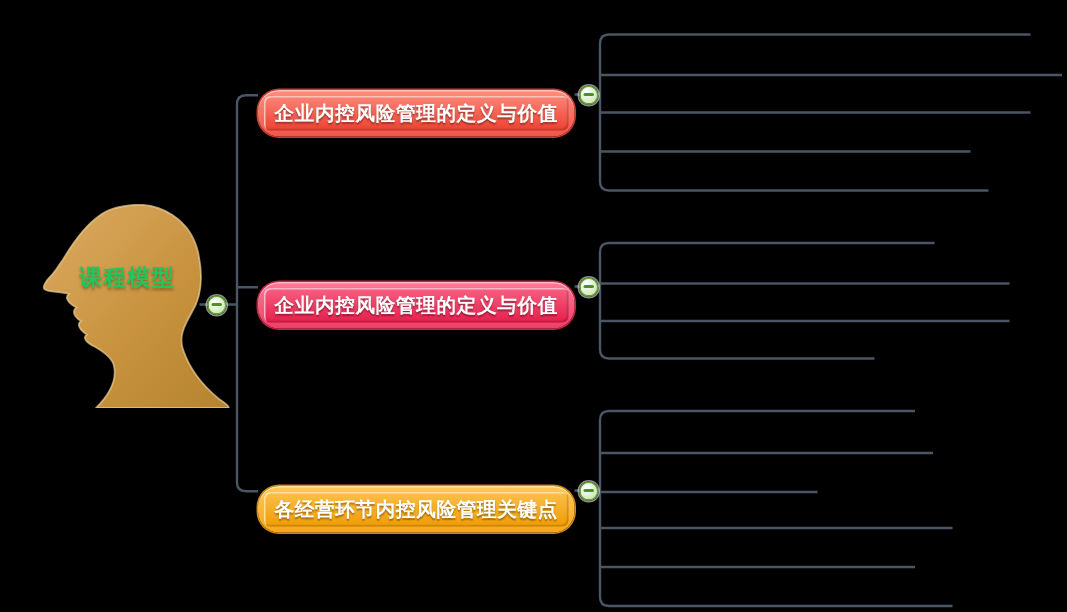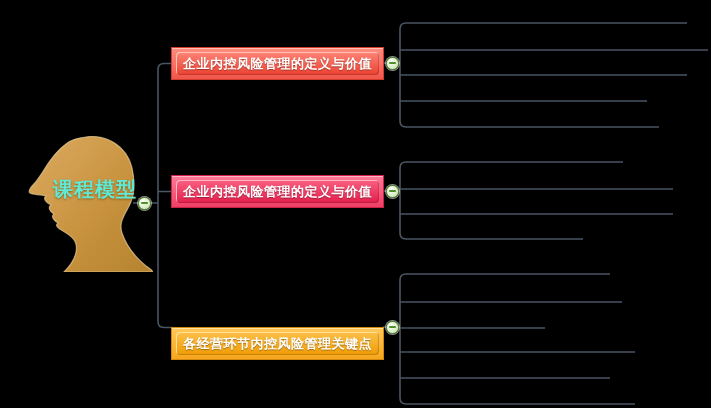--- a/index.html
+++ b/index.html
@@ -1,23 +1,23 @@
 <!DOCTYPE html>
 <html><head>
 <meta charset="utf-8">
 <style>
   html,body{margin:0;padding:0;background:#000;}
   #stage{position:relative;width:711px;height:408px;background:#000000;overflow:hidden;
          font-family:"Liberation Sans","DejaVu Sans",sans-serif;}
   svg.wires{position:absolute;left:0;top:0;}
   .head-wrap{position:absolute;left:28px;top:136px;width:125px;height:136px;}
-  .root-label{position:absolute;left:53px;top:176px;width:120px;color:#5eead4;
-              font-size:20px;font-weight:bold;letter-spacing:1px;
+  .root-label{position:absolute;left:53px;top:176px;width:120px;color:#22c55e;
+              font-size:15px;font-weight:bold;letter-spacing:1px;
               text-shadow:0 1px 2px rgba(90,60,10,.6);}
-  .topic-box{position:absolute;box-sizing:border-box;border-radius:0;padding:4px;cursor:pointer;}
+  .topic-box{position:absolute;box-sizing:border-box;border-radius:14px;padding:4px;cursor:pointer;margin-top:12px;}
   .topic-inner{height:100%;border-radius:4px;display:flex;align-items:center;justify-content:center;}
   .topic-label{font-size:13px;font-weight:bold;color:#ffffff;letter-spacing:.5px;
                text-shadow:0 1px 1px rgba(0,0,0,.35);white-space:nowrap;}
   .collapse-btn{position:absolute;width:13px;height:13px;border-radius:50%;box-sizing:border-box;
                 background:radial-gradient(circle at 35% 30%,#ffffff,#ddefcc 55%,#c2dfa8);
                 border:1px solid #67a23a;box-shadow:0 0 0 1px rgba(255,255,255,.55);cursor:pointer;}
   .collapse-btn::after{content:"";position:absolute;left:2px;top:4.5px;width:7px;height:2px;
                 background:#4f8e2b;border-radius:1px;}
 </style>
 </head>
@@ -57,20 +57,20 @@
   </div>
   <div class="collapse-btn" style="left: 385.5px; top: 56.5px;"></div>
 
   <div class="topic-box" style="left: 172px; top: 176px; width: 211px; height: 31px; background: linear-gradient(rgb(253, 122, 150), rgb(238, 63, 99)); box-shadow: rgb(201, 33, 74) 0px 0px 0px 1px, rgba(255, 255, 255, 0.45) 0px 1px 0px inset;">
     <div class="topic-inner" style="background: linear-gradient(rgb(248, 96, 129), rgb(229, 31, 76)); box-shadow: rgb(255, 179, 197) 1px 1px 0px inset, rgba(0, 0, 0, 0.18) -1px -1px 1px inset;">
       <span class="topic-label">企业内控风险管理的定义与价值</span>
     </div>
   </div>
   <div class="collapse-btn" style="left: 385.5px; top: 184.5px;"></div>
 
-  <div class="topic-box" style="left: 172px; top: 328px; width: 211px; height: 31px; background: linear-gradient(rgb(255, 200, 87), rgb(246, 166, 30)); box-shadow: rgb(212, 136, 14) 0px 0px 0px 1px, rgba(255, 255, 255, 0.45) 0px 1px 0px inset;">
+  <div class="topic-box" style="left: 172px; top: 312px; width: 211px; height: 31px; background: linear-gradient(rgb(255, 200, 87), rgb(246, 166, 30)); box-shadow: rgb(212, 136, 14) 0px 0px 0px 1px, rgba(255, 255, 255, 0.45) 0px 1px 0px inset;">
     <div class="topic-inner" style="background: linear-gradient(rgb(251, 192, 74), rgb(240, 156, 5)); box-shadow: rgb(255, 223, 154) 1px 1px 0px inset, rgba(0, 0, 0, 0.18) -1px -1px 1px inset;">
       <span class="topic-label">各经营环节内控风险管理关键点</span>
     </div>
   </div>
   <div class="collapse-btn" style="left: 385.5px; top: 320.5px;"></div>
 
 </div>
 
 </body></html>

